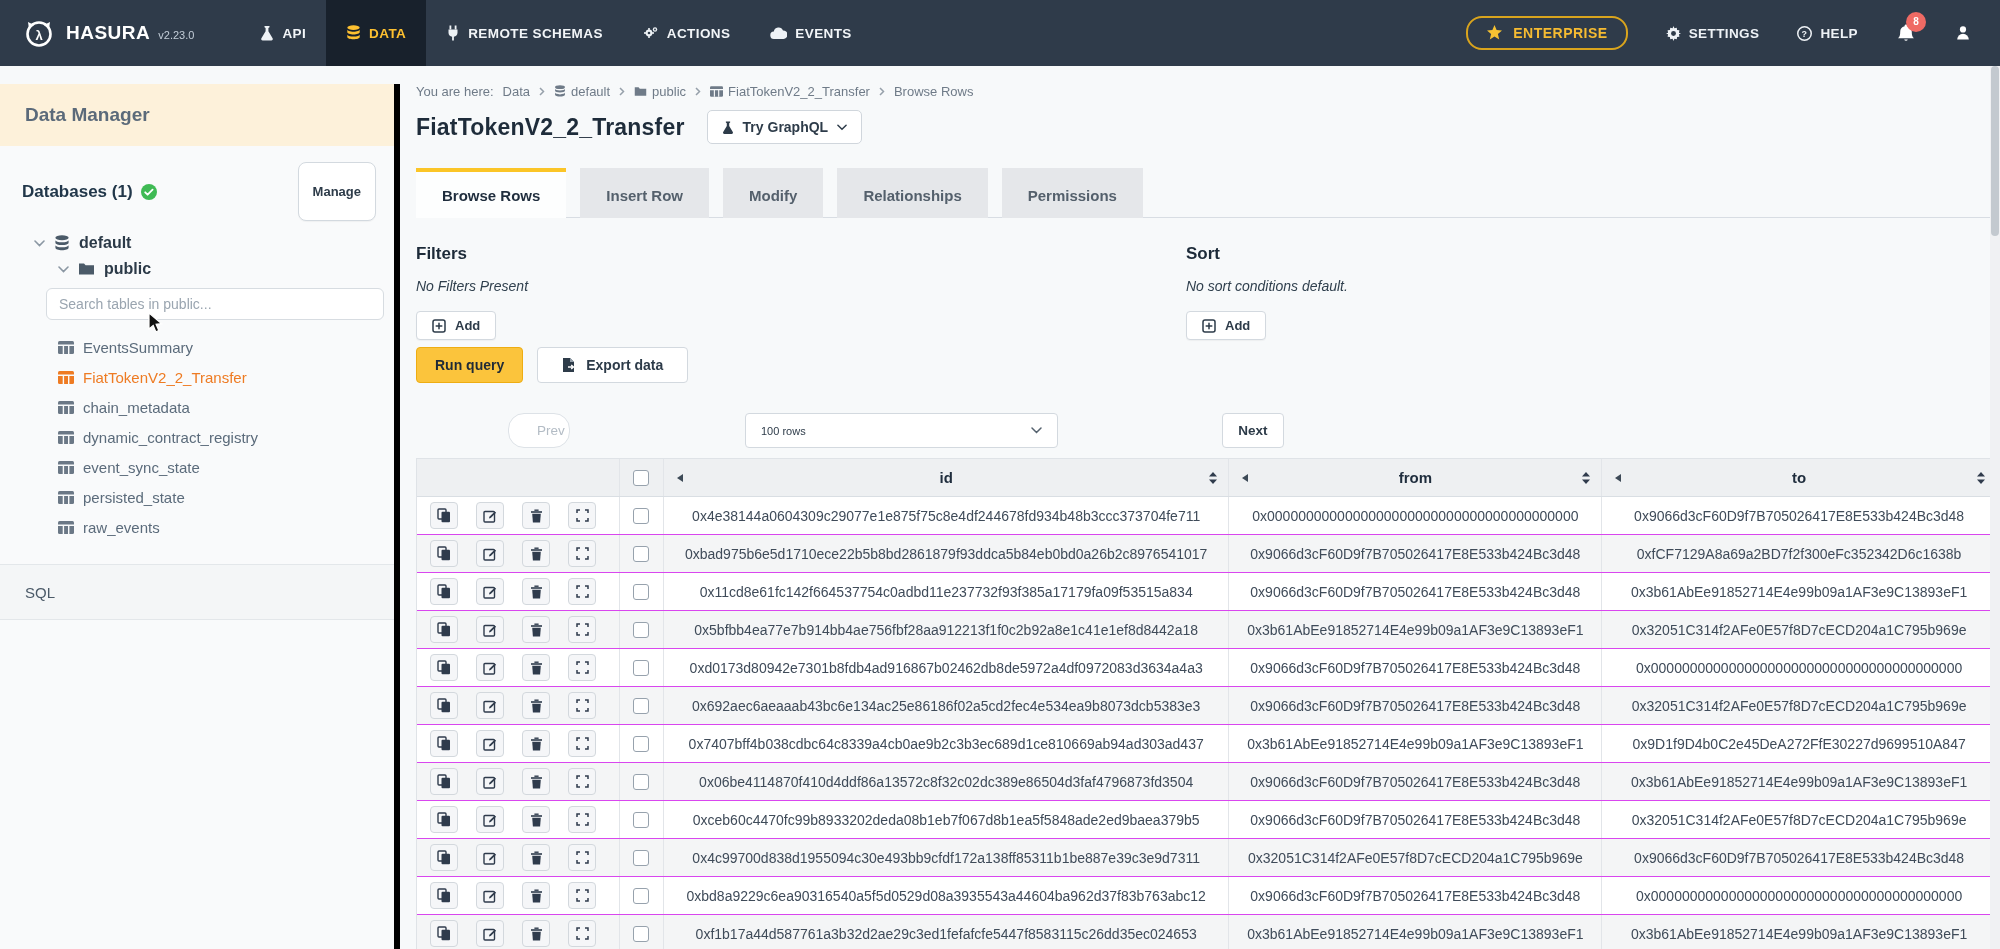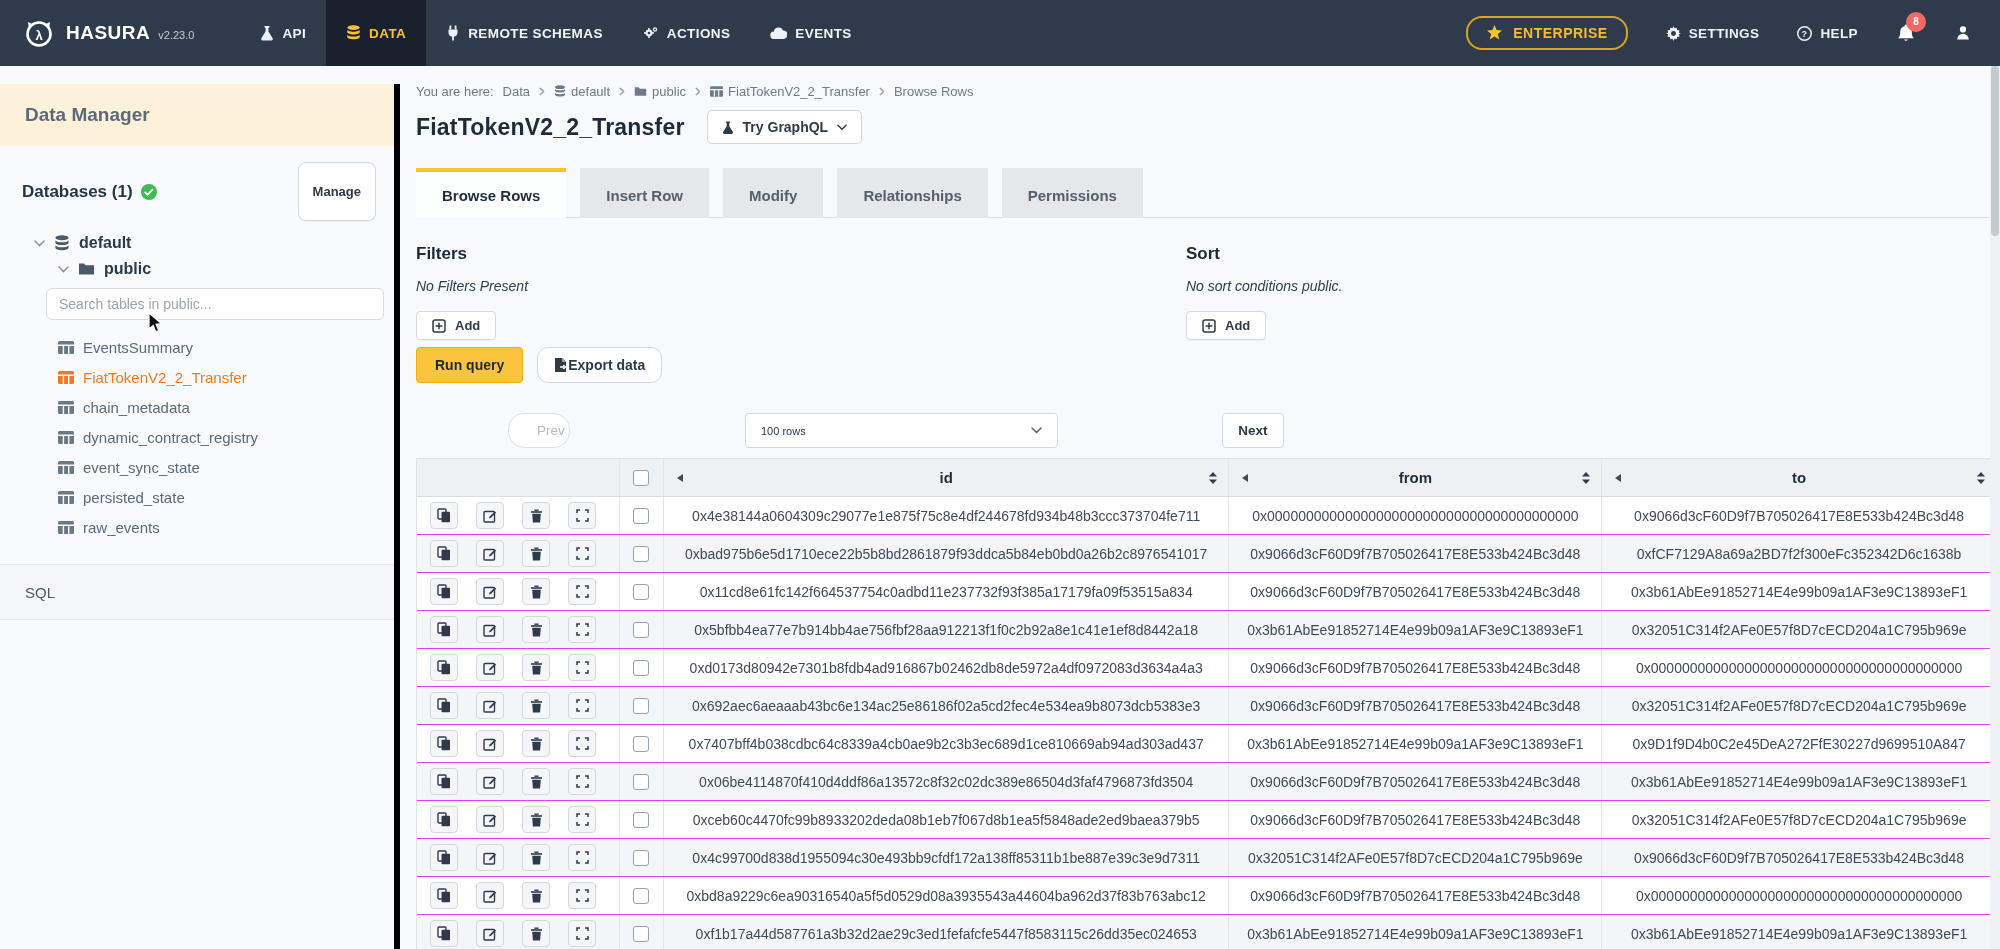--- a/index.html
+++ b/index.html
@@ -56,21 +56,21 @@
   .tab.active { background:#fdfefe; border-top:4px solid #fbc527; color:#1f2d3d; position:relative; top:0; }
 
   .sec-head { font-size:17px; font-weight:bold; color:#1c2a38; }
   .sec-empty { font-style:italic; font-size:14px; color:#30404e; margin-top:14px; }
   .filters-block { position:absolute; top:178px; left:16px; }
   .sort-block { position:absolute; top:178px; left:786px; }
   .btn-add { display:flex; align-items:center; gap:9px; background:#fff; border:1px solid #d3d9df; border-radius:4px; padding:6px 15px; font-size:13px; font-weight:bold; color:#2d3b49; margin-top:17px; cursor:pointer; box-shadow:0 1px 1px rgba(0,0,0,.04); }
 
   .query-row { position:absolute; top:281px; left:16px; display:flex; gap:14px; }
   .btn-run { background:#fbc43c; border:1px solid #eead12; border-radius:4px; padding:9px 18px; font-size:14px; font-weight:bold; color:#1f2a37; cursor:pointer; }
-  .btn-export { display:flex; align-items:center; background:#fff; border:1px solid #d3d9df; border-radius:11px; padding:9px 16px; font-size:14px; font-weight:bold; color:#2d3b49; cursor:pointer; }
+  .btn-export { display:flex; align-items:center; gap:10px; background:#fff; border:1px solid #d3d9df; border-radius:4px; padding:9px 24px; font-size:14px; font-weight:bold; color:#2d3b49; cursor:pointer; }
 
   .pag-row { position:absolute; top:347px; left:0; width:1600px; height:35px; }
   .btn-prev { position:absolute; left:108px; top:0; width:62px; height:35px; background:#fff; border:1px solid #dde2e7; border-radius:16px; font-size:13.5px; color:#b3bcc5; cursor:pointer;padding-left:24px; }
   .rows-select { position:absolute; left:345px; top:0; width:313px; height:35px; background:#fff; border:1px solid #d3d9df; border-radius:4px; display:flex; align-items:center; justify-content:space-between; padding:0 15px; font-size:11px; color:#2d3b49; cursor:pointer; }
   .btn-next { position:absolute; left:822px; top:0; width:62px; height:35px; background:#fff; border:1px solid #d3d9df; border-radius:4px; font-size:13.5px; font-weight:bold; color:#2d3b49; cursor:pointer; }
 
   
   .grid { position:absolute; top:392px; left:16px; width:1581px; height:491px; overflow:hidden; border:1px solid #dfe3e7; border-bottom:none; background:#fff; }
   .g-row { display:flex; height:38px; border-bottom:1px solid #d946ef; }
   .g-row:nth-child(even) { background:#f4f5f6; }
@@ -426,21 +426,21 @@
               <rect x="1" y="1" width="12" height="12" rx="2" fill="none" stroke="#2d3b49" stroke-width="1.5"></rect>
               <path d="M7 4.2v5.6M4.2 7h5.6" stroke="#2d3b49" stroke-width="1.5" stroke-linecap="round"></path>
             </svg>
           </span>
         <span>Add</span>
       </button>
     </div>
 
     <div class="sort-block">
       <div class="sec-head">Sort</div>
-      <div class="sec-empty">No sort conditions public.</div>
+      <div class="sec-empty">No sort conditions default.</div>
       <button class="btn-add">
         <span class="ic">
             <svg width="14" height="14" viewBox="0 0 14 14">
               <rect x="1" y="1" width="12" height="12" rx="2" fill="none" stroke="#2d3b49" stroke-width="1.5"></rect>
               <path d="M7 4.2v5.6M4.2 7h5.6" stroke="#2d3b49" stroke-width="1.5" stroke-linecap="round"></path>
             </svg>
           </span>
         <span>Add</span>
       </button>
     </div>

